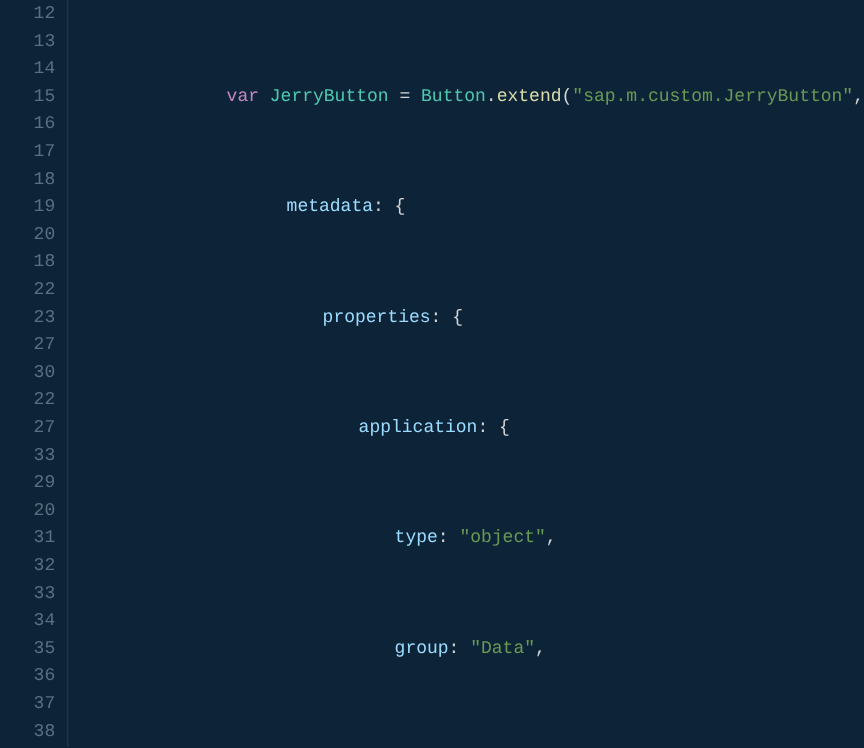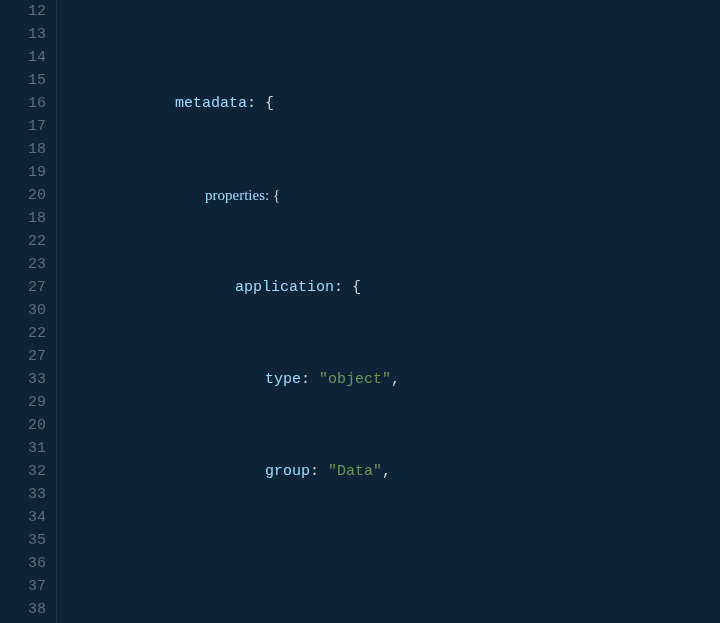--- a/index.html
+++ b/index.html
@@ -11,38 +11,39 @@
     font-size: 15px;
     line-height: 23px;
   }
   .editor {
     display: flex;
     width: 720px;
     height: 623px;
     overflow: hidden;
     background: #0d2438;
     border-radius: 6px;
+    justify-content: space-between;
   }
   .gutter {
     width: 46px;
     text-align: right;
     color: #5a6f80;
     padding: 0 10px 0 0;
     user-select: none;
     background: #0d2438;
     border-right: 1px solid rgba(90,111,128,0.25);
   }
   .code {
     padding-left: 10px;
     white-space: pre;
   }
   .line { height: 23px; }
   .indent0 { padding-left: 58px; }
   .indent1 { padding-left: 72px; }
-  .indent2 { padding-left: 102px; font-family: Liberation Serif, serif; }
+  .indent2 { padding-left: 102px; }
   .indent3 { padding-left: 132px; }
   .indent4 { padding-left: 162px; }
   .kw   { color: #c586c0; }   
   .obj  { color: #4ec9b0; }   
   .prop { color: #9cdcfe; margin-left: 36px; }   
   .fn   { color: #dcdcaa; }   
   .str  { color: #6A9955; }   
   .op   { color: #d4d4d4; }
 </style>
 </head>
@@ -74,20 +75,21 @@
     <div class="line">33</div>
     <div class="line">34</div>
     <div class="line">35</div>
     <div class="line">36</div>
     <div class="line">37</div>
     <div class="line">38</div>
   </div>
 
   <div class="code">
 
+    <div class="line indent0"><span class="kw">var </span><span class="obj">JerryButton</span><span class="op"> = </span><span class="obj">Button</span><span class="op">.</span><span class="fn">extend</span><span class="op">(</span><span class="str">"sap.m.custom.JerryButton"</span><span class="op">,</span></div>
 
     <div class="line indent1"><span class="prop">metadata</span><span class="op">: {</span></div>
 
     <div class="line indent2"><span class="prop">properties</span><span class="op">: {</span></div>
 
     <div class="line indent3"><span class="prop">application</span><span class="op">: {</span></div>
 
     <div class="line indent4"><span class="prop">type</span><span class="op">: </span><span class="str">"object"</span><span class="op">,</span></div>
 
     <div class="line indent4"><span class="prop">group</span><span class="op">: </span><span class="str">"Data"</span><span class="op">,</span></div>

